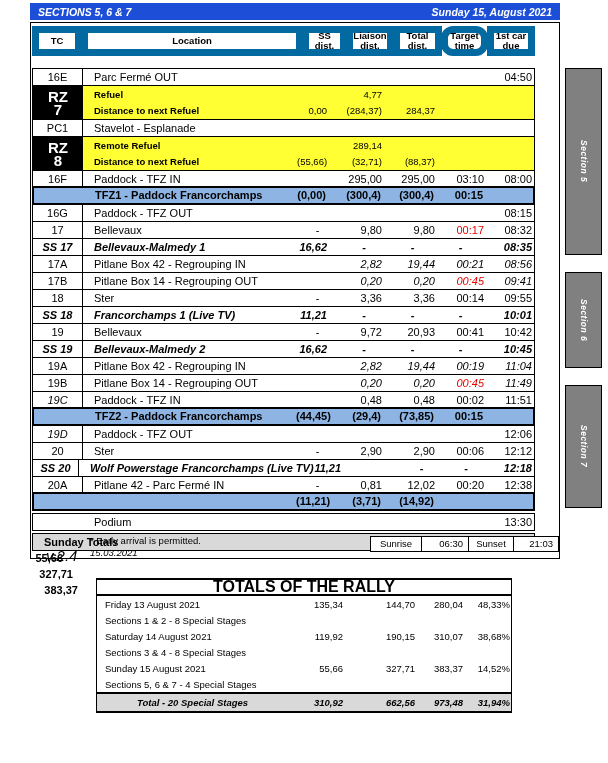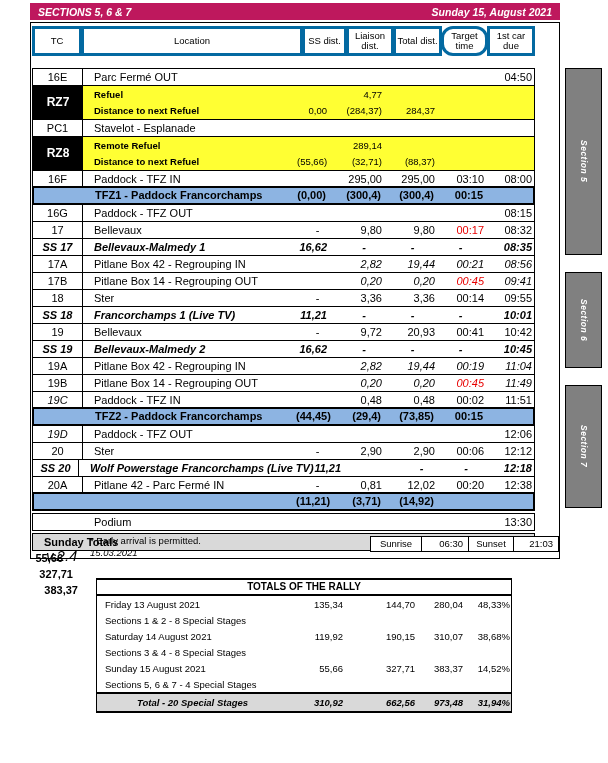--- a/index.html
+++ b/index.html
@@ -5,37 +5,37 @@
   html,body{margin:0;padding:0;}
   body{
     width:608px;height:763px;background:#ffffff;position:relative;overflow:hidden;
     font-family:"Liberation Sans", sans-serif;color:#000;
     -webkit-font-smoothing:antialiased;
   }
   .page{position:absolute;inset:0;}
 
   
   .titlebar{
-    position:absolute;left:30px;top:3px;width:530px;height:17px;background:#be185d;color:#fff;
+    position:absolute;left:30px;top:3px;width:530px;height:17px;background:#1d4ed8;color:#fff;
     display:flex;justify-content:space-between;align-items:center;padding:0 8px;box-sizing:border-box;
     font-size:10.5px;font-weight:bold;font-style:italic;
   }
 
   
   .outer{
     position:absolute;left:30px;top:22px;width:530px;height:537px;
     border:1.5px solid #000;box-sizing:border-box;
   }
   .itin{position:absolute;left:1px;top:3px;width:503px;}
 
   
   .hrow{display:flex;height:30px;}
   .hc{
-    border:3px solid #0369a1;box-sizing:border-box;display:flex;align-items:center;justify-content:center;
-    text-align:center;font-size:9.5px;line-height:10.5px;background:#fff;
+    border:7px solid #0369a1;box-sizing:border-box;display:flex;align-items:center;justify-content:center;
+    text-align:center;font-size:9.5px;line-height:10.5px;background:#fff;font-weight:bold;
   }
   .hc + .hc{margin-left:-1px;}
   .w-tc{width:50px;}
   .hloc{flex:1;}
   .w-ss{width:45px;} .w-li{width:48px;} .w-tot{width:49px;} .w-tgt{width:47px;border-radius:12px;} .w-due{width:48px;text-align:center;}
 
   
   #rows .r:first-child{margin-top:12px;}
   .r{
     display:flex;height:18px;margin-top:-1px;border:1px solid #000;box-sizing:border-box;
@@ -60,22 +60,22 @@
   .r.ssrow{font-weight:bold;font-style:italic;}
   .r.totals{background:#d9d9d9;font-weight:bold;flex-direction:column;}
   .r.totals .ctc{background:#fff;}
 
   
   .refuel{
     display:flex;height:35px;margin-top:-1px;border:1px solid #000;box-sizing:border-box;font-size:9.5px;
   }
   .rz{
     width:50px;background:#000;color:#fff;font-weight:bold;
-    display:flex;flex-direction:row;justify-content:center;align-items:center;
-    line-height:13px;font-size:12px;box-sizing:border-box;
+    display:flex;flex-direction:column;justify-content:center;align-items:center;
+    line-height:13px;font-size:15px;box-sizing:border-box;
   }
   .ylines{flex:1;background:#ffff33;display:flex;flex-direction:column;justify-content:center;}
   .yline{display:flex;height:16px;align-items:flex-end;}
   .yline > div{box-sizing:border-box;line-height:16px;white-space:nowrap;}
   .yloc{flex:1;padding-left:11px;font-weight:bold;text-align:left;}
 
   
   .footnote{position:absolute;left:90px;top:535px;font-size:9.5px;}
   .fdate{position:absolute;left:90px;top:547px;font-size:9.5px;font-style:italic;}
   .fver{position:absolute;left:46px;top:547px;font-size:15px;font-style:italic;}
@@ -93,21 +93,21 @@
     display:flex;align-items:center;justify-content:center;
     writing-mode:vertical-rl;letter-spacing:0.5px;
   }
 
   
   .ttable{
     position:absolute;left:96px;top:578px;width:416px;box-sizing:border-box;
     border:1px solid #000;border-top:2px solid #000;border-bottom:2px solid #000;font-size:9.5px;
   }
   .tt-title{
-    height:14px;line-height:14px;text-align:center;font-weight:bold;font-size:10px;
+    height:14px;line-height:14px;text-align:center;font-weight:bold;font-size:16px;
     border-bottom:2px solid #000;
   }
   .tt-head{display:flex;height:16px;align-items:center;border-bottom:1px solid #000;}
   .tt-head > div{text-align:center;box-sizing:border-box;}
   .tt-row{display:flex;height:16px;align-items:center;}
   .tt-row > div{box-sizing:border-box;white-space:nowrap;}
   .tl{flex:1;padding-left:8px;text-align:left;}
   .ts{width:38px;} .tli{width:72px;} .tto{width:48px;} .tp{width:47px;}
   .tv{text-align:right;padding-right:1px;}
   .tt-row.total{background:#d9d9d9;font-weight:bold;font-style:italic;border-top:2px solid #000;height:17px;padding-left:32px;}

